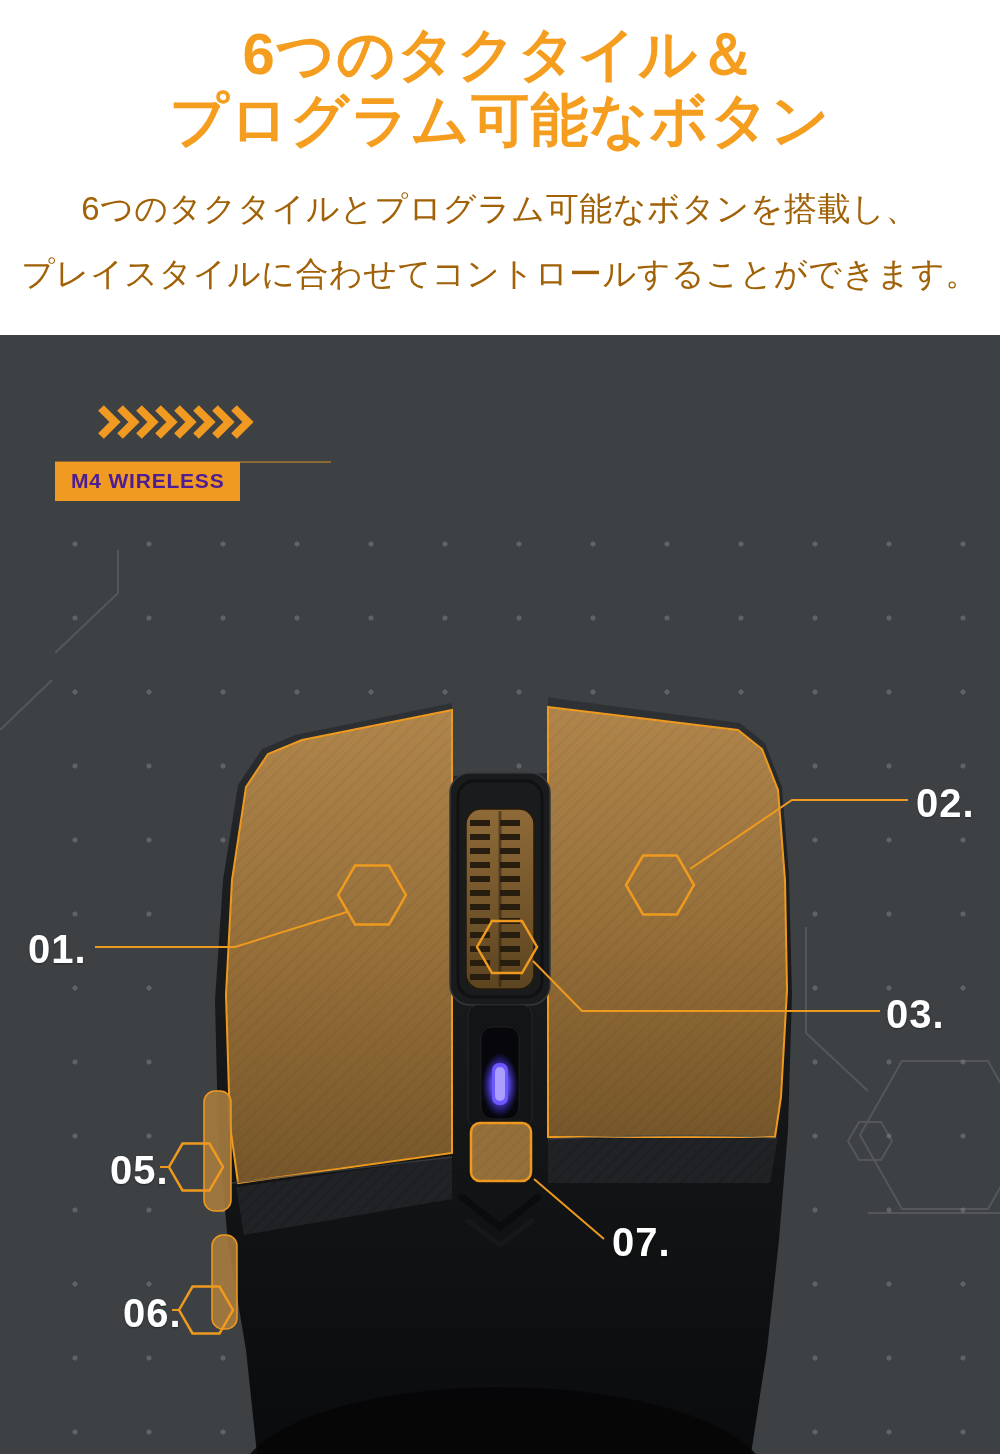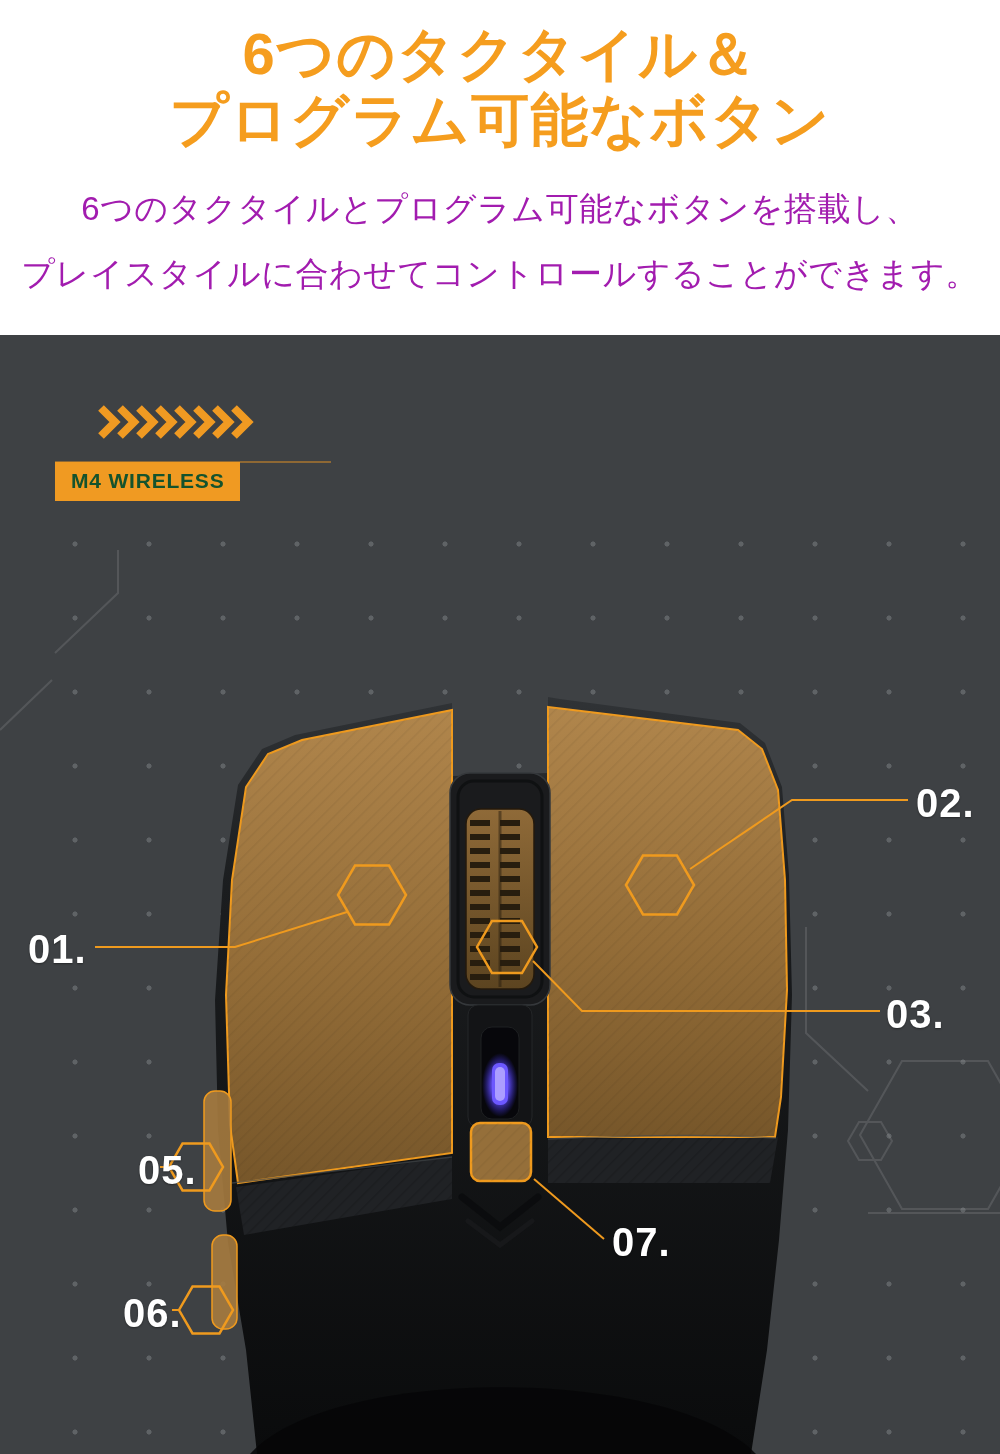--- a/index.html
+++ b/index.html
@@ -8,45 +8,45 @@
     background:#ffffff; font-family:"Liberation Sans", sans-serif;
   }
   
   .hero { height:335px; box-sizing:border-box; text-align:center; padding-top:13px; }
   .hero h1 {
     margin:8px 0 0; font-size:58px; line-height:1.14; font-weight:700;
     color:#f59d1e; letter-spacing:1px;
   }
   .hero .sub {
     margin:24px 0 0; font-size:33px; line-height:1.95; font-weight:500;
-    color:#a21caf; letter-spacing:0.5px;
+    color:#a16207; letter-spacing:0.5px;
   }
   
   .stage { position:relative; height:1119px; background:#3e4144; overflow:hidden; }
   .dots {
     position:absolute; left:38px; top:172px; right:0; bottom:0;
     background-image:radial-gradient(rgba(215,218,222,0.22) 2.2px, transparent 2.9px);
     background-size:74px 74px;
   }
   .chevrons { position:absolute; left:98px; top:70px; }
   .badge-line { position:absolute; left:55px; top:126px; width:276px; height:2px; background:rgba(240,154,34,0.45); }
   .badge {
-    position:absolute; left:55px; top:127px; background:#f09a22; color:#14532d;
+    position:absolute; left:55px; top:127px; background:#f09a22; color:#4c1d95;
     font-size:21px; font-weight:800; letter-spacing:0.8px; padding:7px 16px 8px;
   }
   .scene { position:absolute; left:0; top:0; width:1000px; height:1119px; }
   .callout {
     position:absolute; color:#ffffff; font-size:40px; font-weight:700; letter-spacing:1px;
     text-shadow:0 1px 2px rgba(0,0,0,0.4);
   }
   #c01 { left:28px;  top:592px; }
   #c02 { left:916px; top:446px; }
   #c03 { left:886px; top:657px; }
   #c04 { left:612px; top:885px; }
-  #c05 { left:110px; top:813px;margin-left:28px; }
+  #c05 { left:110px; top:813px; }
   #c06 { left:123px; top:956px;text-align:right; }
 </style>
 </head>
 <body>
 
 <div class="page">
 
   <header class="hero">
     <h1>
       <span>6つのタクタイル＆</span><br>

